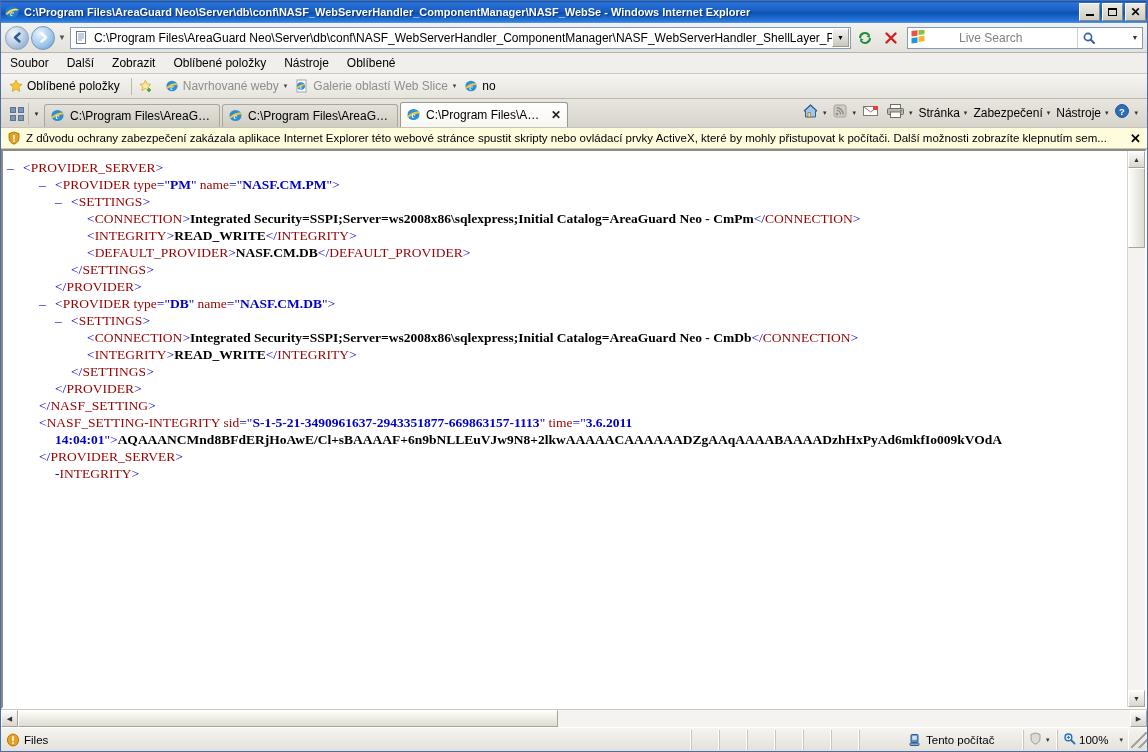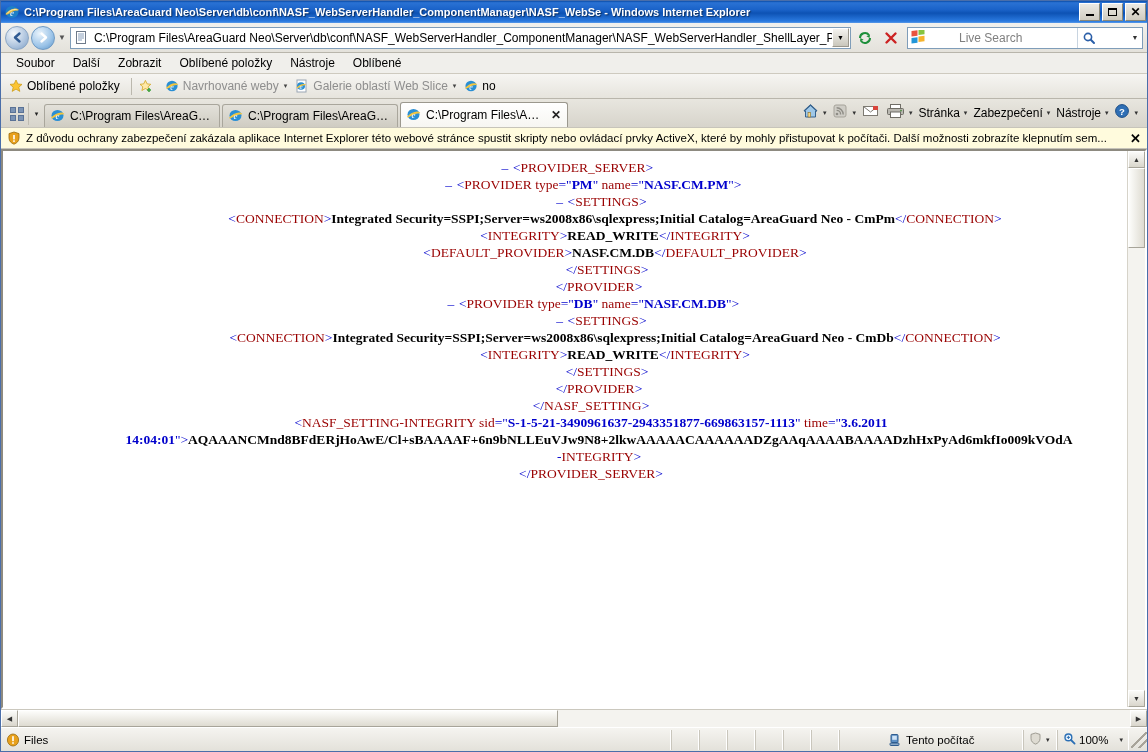--- a/index.html
+++ b/index.html
@@ -151,21 +151,20 @@
     display: flex; align-items: center; justify-content: center;
     font-size: 7px; color: #333;
     flex:none;
   }
 
   
   .menubar {
     height: 21px;
     background: #f0efeb;
     display: flex; align-items: center;
-    padding-left: 6px;
     flex: none;
     border-bottom: 1px solid #cecabf;
     box-sizing: border-box;
   }
   .menuitem {
     padding: 2px 9px;
     font-size: 12px;
     color: #000;
     cursor: default;
   }
@@ -265,28 +264,27 @@
     background: #ffffff;
     border: 2px solid;
     border-color: #8d8a80 #ffffff #ffffff #8d8a80;
     display: flex;
     overflow: hidden;
     position: relative;
     box-sizing: border-box;
   }
   .xmlarea {
     flex: 1;
-    padding: 8px 4px 4px 24px;
+    padding: 8px 4px 4px 4px;
     overflow: hidden;
     font-family: "Liberation Serif", serif;
     font-size: 13.5px;
     line-height: 17px;
     color: #000;
     white-space: nowrap;
-    text-align: center;
   }
   .xline { white-space: pre; }
   .tg  { color: #990000; }           
   .br  { color: #0000cc; }           
   .an  { color: #990000; margin-top: 43px; }           
   .av  { color: #0000cc; font-weight: bold; } 
   .txt { color: #000000; font-weight: bold; }
   .minus {
     color: #0000cc;
     font-weight: normal;
@@ -357,21 +355,21 @@
   .st-cell {
     display: flex; align-items: center;
     height: 20px;
     border-left: 1px solid #c9c6bc;
     border-right: 1px solid #ffffff;
     padding: 0 5px;
     box-sizing: border-box;
   }
   .st-main { flex: 1; border-left: none; }
   .st-blank { width: 28px; }
-  .st-zone { width: 184px; padding-left: 48px; }
+  .st-zone { width: 164px; padding-left: 48px; }
   .st-prot { width: 34px; }
   .st-zoom { width: 72px; }
   .st-grip {
     width: 16px; height: 16px;
     margin-left: 2px;
     background:
       linear-gradient(135deg, transparent 45%, #a8a49a 45%, #a8a49a 55%, transparent 55%),
       linear-gradient(135deg, transparent 70%, #a8a49a 70%, #a8a49a 80%, transparent 80%);
   }
   .warn-ico { width: 14px; height: 14px; margin-right: 4px; flex:none; position:relative;}
@@ -665,22 +663,22 @@
         <div class="xline" style="padding-left: 32px;"><span class="minus" style="display: inline-block; width: 16px;"></span><span class="br">&lt;/</span><span class="tg">PROVIDER</span><span class="br">&gt;</span></div>
         <div class="xline" style="padding-left: 32px;"><span class="minus" style="display: inline-block; width: 16px;">–</span><span class="br">&lt;</span><span class="tg">PROVIDER </span><span class="an">type</span><span class="br">=</span><span class="br">"</span><span class="av">DB</span><span class="br">"</span><span class="tg"> name</span><span class="br">="</span><span class="av">NASF.CM.DB</span><span class="br">"&gt;</span></div>
         <div class="xline" style="padding-left: 48px;"><span class="minus" style="display: inline-block; width: 16px;">–</span><span class="br">&lt;</span><span class="tg">SETTINGS</span><span class="br">&gt;</span></div>
         <div class="xline" style="padding-left: 64px;"><span class="minus" style="display: inline-block; width: 16px;"></span><span class="br">&lt;</span><span class="tg">CONNECTION</span><span class="br">&gt;</span><span class="txt">Integrated Security=SSPI;Server=ws2008x86\sqlexpress;Initial Catalog=AreaGuard Neo - CmDb</span><span class="br">&lt;/</span><span class="tg">CONNECTION</span><span class="br">&gt;</span></div>
         <div class="xline" style="padding-left: 64px;"><span class="minus" style="display: inline-block; width: 16px;"></span><span class="br">&lt;</span><span class="tg">INTEGRITY</span><span class="br">&gt;</span><span class="txt">READ_WRITE</span><span class="br">&lt;/</span><span class="tg">INTEGRITY</span><span class="br">&gt;</span></div>
         <div class="xline" style="padding-left: 48px;"><span class="minus" style="display: inline-block; width: 16px;"></span><span class="br">&lt;/</span><span class="tg">SETTINGS</span><span class="br">&gt;</span></div>
         <div class="xline" style="padding-left: 32px;"><span class="minus" style="display: inline-block; width: 16px;"></span><span class="br">&lt;/</span><span class="tg">PROVIDER</span><span class="br">&gt;</span></div>
         <div class="xline" style="padding-left: 16px;"><span class="minus" style="display: inline-block; width: 16px;"></span><span class="br">&lt;/</span><span class="tg">NASF_SETTING</span><span class="br">&gt;</span></div>
         <div class="xline" style="padding-left: 16px;"><span class="minus" style="display: inline-block; width: 16px;"></span><span class="br">&lt;</span><span class="tg">NASF_SETTING-INTEGRITY </span><span class="an">sid</span><span class="br">="</span><span class="av">S-1-5-21-3490961637-2943351877-669863157-1113</span><span class="br">"</span><span class="an"> time</span><span class="br">="</span><span class="av">3.6.2011</span></div>
         <div class="xline" style="padding-left: 32px;"><span class="minus" style="display: inline-block; width: 16px;"></span><span class="av">14:04:01</span><span class="br">"&gt;</span><span class="txt">AQAAANCMnd8BFdERjHoAwE/Cl+sBAAAAF+6n9bNLLEuVJw9N8+2lkwAAAAACAAAAAADZgAAqAAAABAAAADzhHxPyAd6mkfIo009kVOdA</span></div>
+        <div class="xline" style="padding-left: 16px;"><span class="minus" style="display: inline-block; width: 16px;"></span><span class="br">&lt;/</span><span class="tg">PROVIDER_SERVER</span><span class="br">&gt;</span></div>
         <div class="xline" style="padding-left: 32px;"><span class="minus" style="display: inline-block; width: 16px;"></span><span class="br">-</span><span class="tg">INTEGRITY</span><span class="br">&gt;</span></div>
-        <div class="xline" style="padding-left: 16px;"><span class="minus" style="display: inline-block; width: 16px;"></span><span class="br">&lt;/</span><span class="tg">PROVIDER_SERVER</span><span class="br">&gt;</span></div>
       </div>
     <div class="vscroll">
       <div class="sb-btn">▲</div>
       <div class="sb-thumb"></div>
       <div class="sb-track"></div>
       <div class="sb-btn">▼</div>
     </div>
   </div>
 
   <div class="hscrollwrap">

